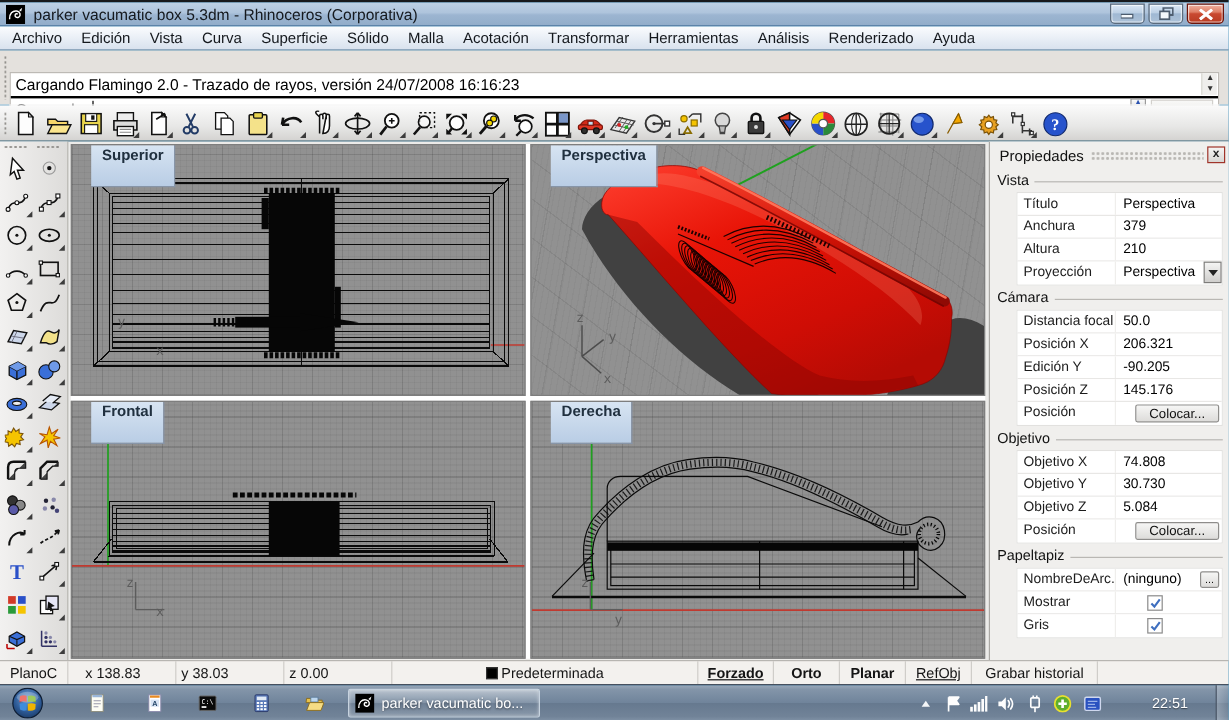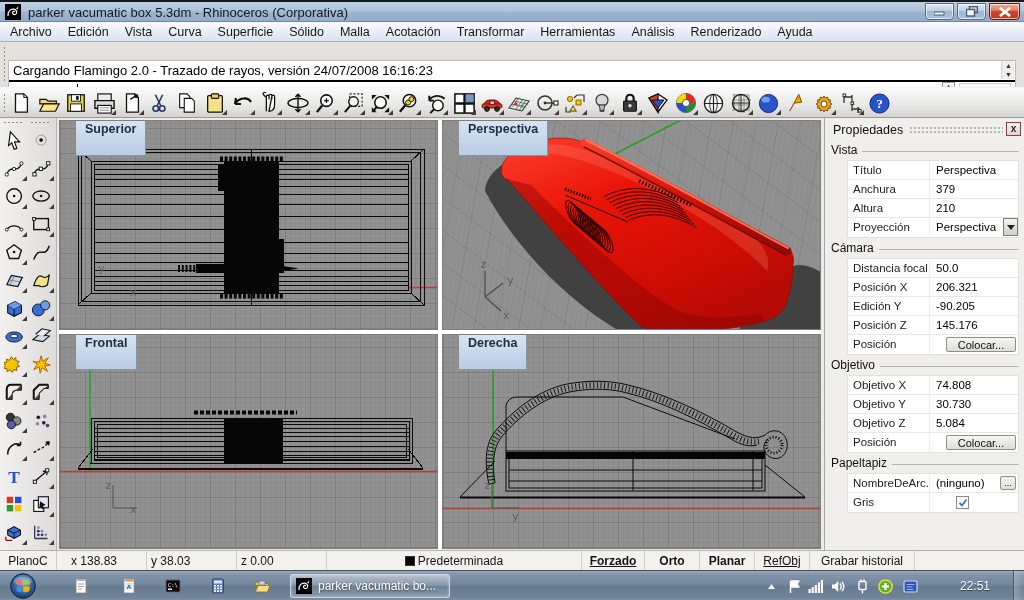--- a/index.html
+++ b/index.html
@@ -925,20 +925,29 @@
             <span class="lbl">Papeltapiz</span>
             <span class="rule"></span>
           </div>
           <div class="prop-rows">
             <div class="prop-row">
               <div class="prop-label">NombreDeArc...</div>
               <div class="prop-value">(ninguno)</div>
               <div class="prop-browse">...</div>
             </div>
             <div class="prop-row">
+              <div class="prop-label">Mostrar</div>
+              <div class="prop-value"></div>
+              <div class="prop-check">
+                <svg width="10" height="10">
+                  <path d="M1.5 5 L4 7.5 L8.5 1.5" stroke="#3f6fbf" stroke-width="1.8" fill="none"></path>
+                </svg>
+              </div>
+            </div>
+            <div class="prop-row">
               <div class="prop-label">Gris</div>
               <div class="prop-value"></div>
               <div class="prop-check">
                 <svg width="10" height="10">
                   <path d="M1.5 5 L4 7.5 L8.5 1.5" stroke="#3f6fbf" stroke-width="1.8" fill="none"></path>
                 </svg>
               </div>
             </div>
           </div>
         </div>

